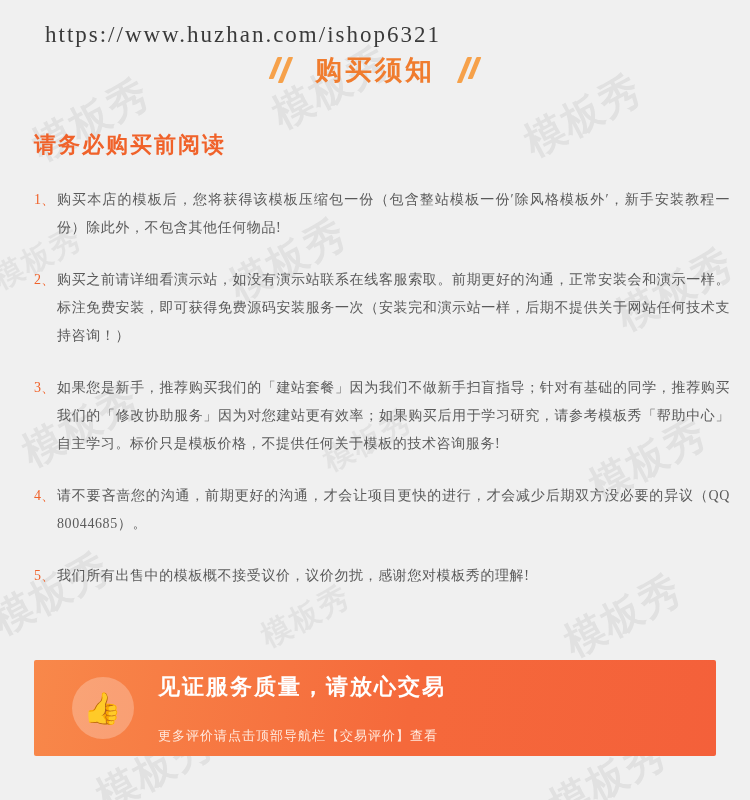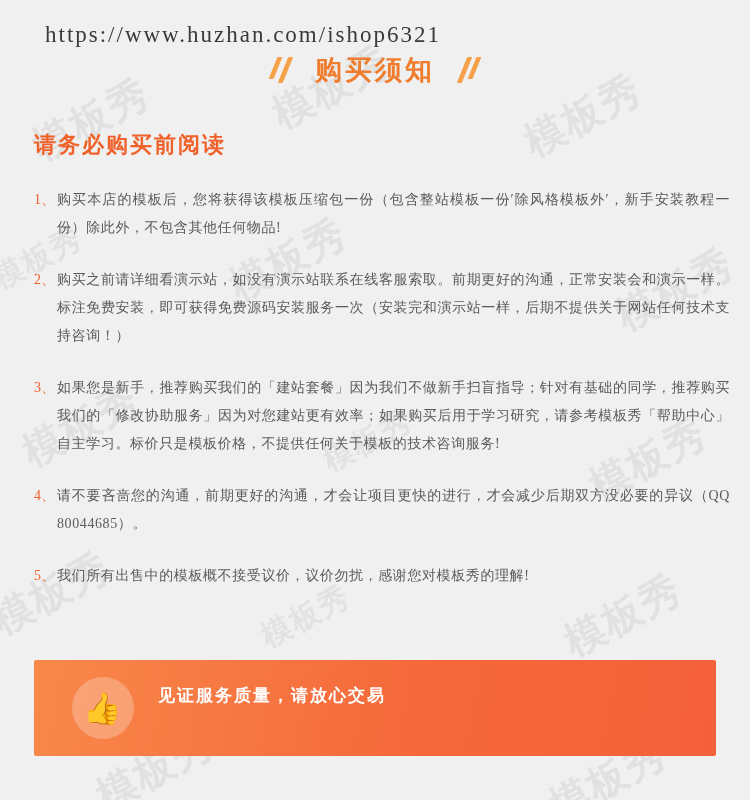--- a/index.html
+++ b/index.html
@@ -147,21 +147,21 @@
   .thumb-icon {
     font-size: 31px;
     color: #ffffff;
     line-height: 1;
   }
   .footer-text {
     margin-left: 24px;
   }
   .footer-title {
     color: #ffffff;
-    font-size: 17px;
+    font-size: 22px;
     font-weight: bold;
     letter-spacing: 2px;
     margin-bottom: 25px;
   }
   .footer-sub {
     color: #ffe9dd;
     font-size: 13px;
     letter-spacing: 1px;
   }
 </style>
@@ -225,14 +225,15 @@
     <span class="txt">我们所有出售中的模板概不接受议价，议价勿扰，感谢您对模板秀的理解!</span>
   </div>
 </div>
 
 <div class="footer">
   <div class="thumb-circle">
     <span class="thumb-icon">👍</span>
   </div>
   <div class="footer-text">
     <div class="footer-title">见证服务质量，请放心交易</div>
+    <div class="footer-sub">更多评价请点击顶部导航栏【交易评价】查看</div>
   </div>
 </div>
 
 </body></html>

